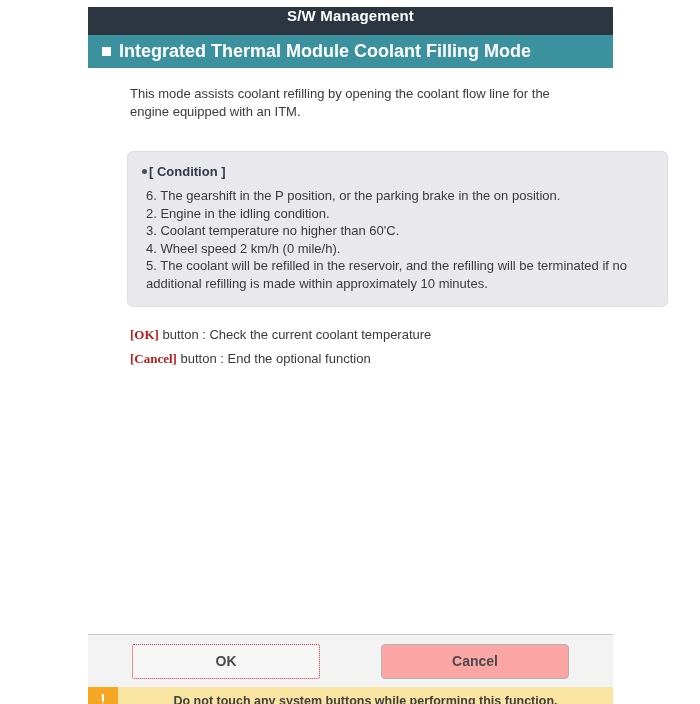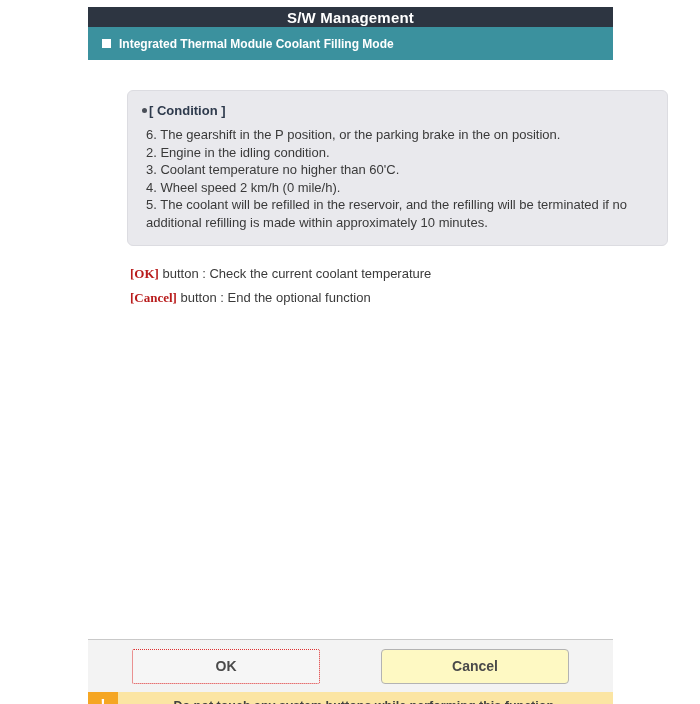--- a/index.html
+++ b/index.html
@@ -10,34 +10,34 @@
     overflow: hidden;
   }
   .page {
     position: absolute;
     left: 88px; top: 7px;
     width: 525px; height: 691px;
     background: #ffffff;
   }
   
   .titlebar {
-    height: 20px;
+    height: 28px;
     background: #2d3541;
     color: #ffffff;
-    display: flex; align-items: center; justify-content: center;
+    display: flex; justify-content: center;
     font-size: 15px; font-weight: bold;
     letter-spacing: 0.2px;
   }
   .subheader {
     height: 33px;
     background: #3b919e;
     color: #ffffff;
     display: flex; align-items: center;
     padding-left: 14px;
-    font-size: 12px; font-weight: bold;
+    font-size: 18px; font-weight: bold;
   }
   .subheader .sq {
     display: inline-block;
     width: 9px; height: 9px;
     background: #ffffff;
     margin-right: 8px;
     flex: 0 0 auto;
   }
   
   .content {
@@ -121,21 +121,21 @@
     font-size: 14px; font-weight: bold;
     color: #4a4a4a;
     cursor: pointer;
   }
   .btn-ok {
     background: #f6f6f6;
     border: 1px dotted #dd2d2d;
     border-radius: 2px;
   }
   .btn-cancel {
-    background: #fef9c3;
+    background: #fca5a5;
     border: 1px solid #b3b3b3;
     border-radius: 4px;
   }
   
   .warning-bar {
     height: 28px;
     background: #fbe5a3;
     display: flex; align-items: stretch;
   }
   .warning-icon {
@@ -164,20 +164,21 @@
   </div>
 
   <div class="subheader">
     <span class="sq"></span>
     <span>Integrated Thermal Module Coolant Filling Mode</span>
   </div>
 
   <div class="content">
 
 
+    <p class="description">This mode assists coolant refilling by opening the coolant flow line for the engine equipped with an ITM.</p>
 
     <div class="condition-box">
       <div class="condition-title">
         <span class="dot"></span>
         <span>[ Condition ]</span>
       </div>
       <ul class="condition-list">
         <li>6. The gearshift in the P position, or the parking brake in the on position.</li>
         <li>2. Engine in the idling condition.</li>
         <li>3. Coolant temperature no higher than 60'C.</li>

